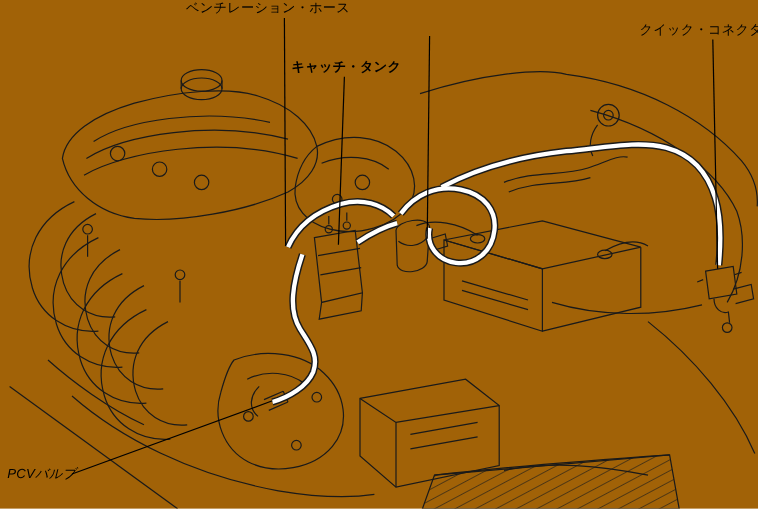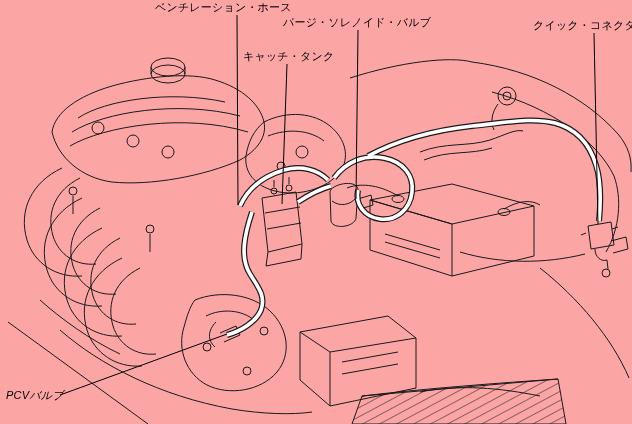--- a/index.html
+++ b/index.html
@@ -2,35 +2,35 @@
 <html><head>
 <meta charset="utf-8">
 <style>
   * { margin: 0; padding: 0; box-sizing: border-box; }
   html, body { background: #ffffff; }
   body { font-family: "Liberation Sans", "DejaVu Sans", sans-serif; }
   .stage {
     position: relative;
     width: 632px;
     height: 424px;
-    background: #fca5a5;
+    background: #a16207;
     overflow: hidden;
   }
   .art { position: absolute; left: 0; top: 0; }
   .label {
     position: absolute;
     font-size: 11px;
     line-height: 13px;
     color: #000000;
     white-space: nowrap;
     letter-spacing: 0.2px;
   }
   .lbl-vent  { left: 155px; top: 1px;   }
   .lbl-purge { left: 283px; top: 16px;  }
-  .lbl-catch { left: 243px; top: 50px;  }
+  .lbl-catch { left: 243px; top: 50px; font-weight: bold;  }
   .lbl-quick { left: 533px; top: 19px;  }
   .lbl-pcv   { left: 6px;   top: 389px; font-style: italic; }
 </style>
 </head>
 <body>
 
 <div class="stage">
 
   <svg class="art" width="632" height="424" viewBox="0 0 632 424">
     <defs>
@@ -166,18 +166,17 @@
     <g stroke="#000000" stroke-width="1">
       <line x1="237" y1="15" x2="238" y2="205"></line>
       <line x1="358" y1="30" x2="356" y2="199"></line>
       <line x1="287" y1="64" x2="282" y2="204"></line>
       <line x1="594" y1="33" x2="598" y2="224"></line>
       <line x1="60" y1="395" x2="227" y2="334"></line>
     </g>
   </svg>
 
   <div class="label lbl-vent">ベンチレーション・ホース</div>
-  <div class="label lbl-purge">パージ・ソレノイド・バルブ</div>
   <div class="label lbl-catch">キャッチ・タンク</div>
   <div class="label lbl-quick">クイック・コネクタ</div>
   <div class="label lbl-pcv">PCVバルブ</div>
 
 </div>
 
 </body></html>

